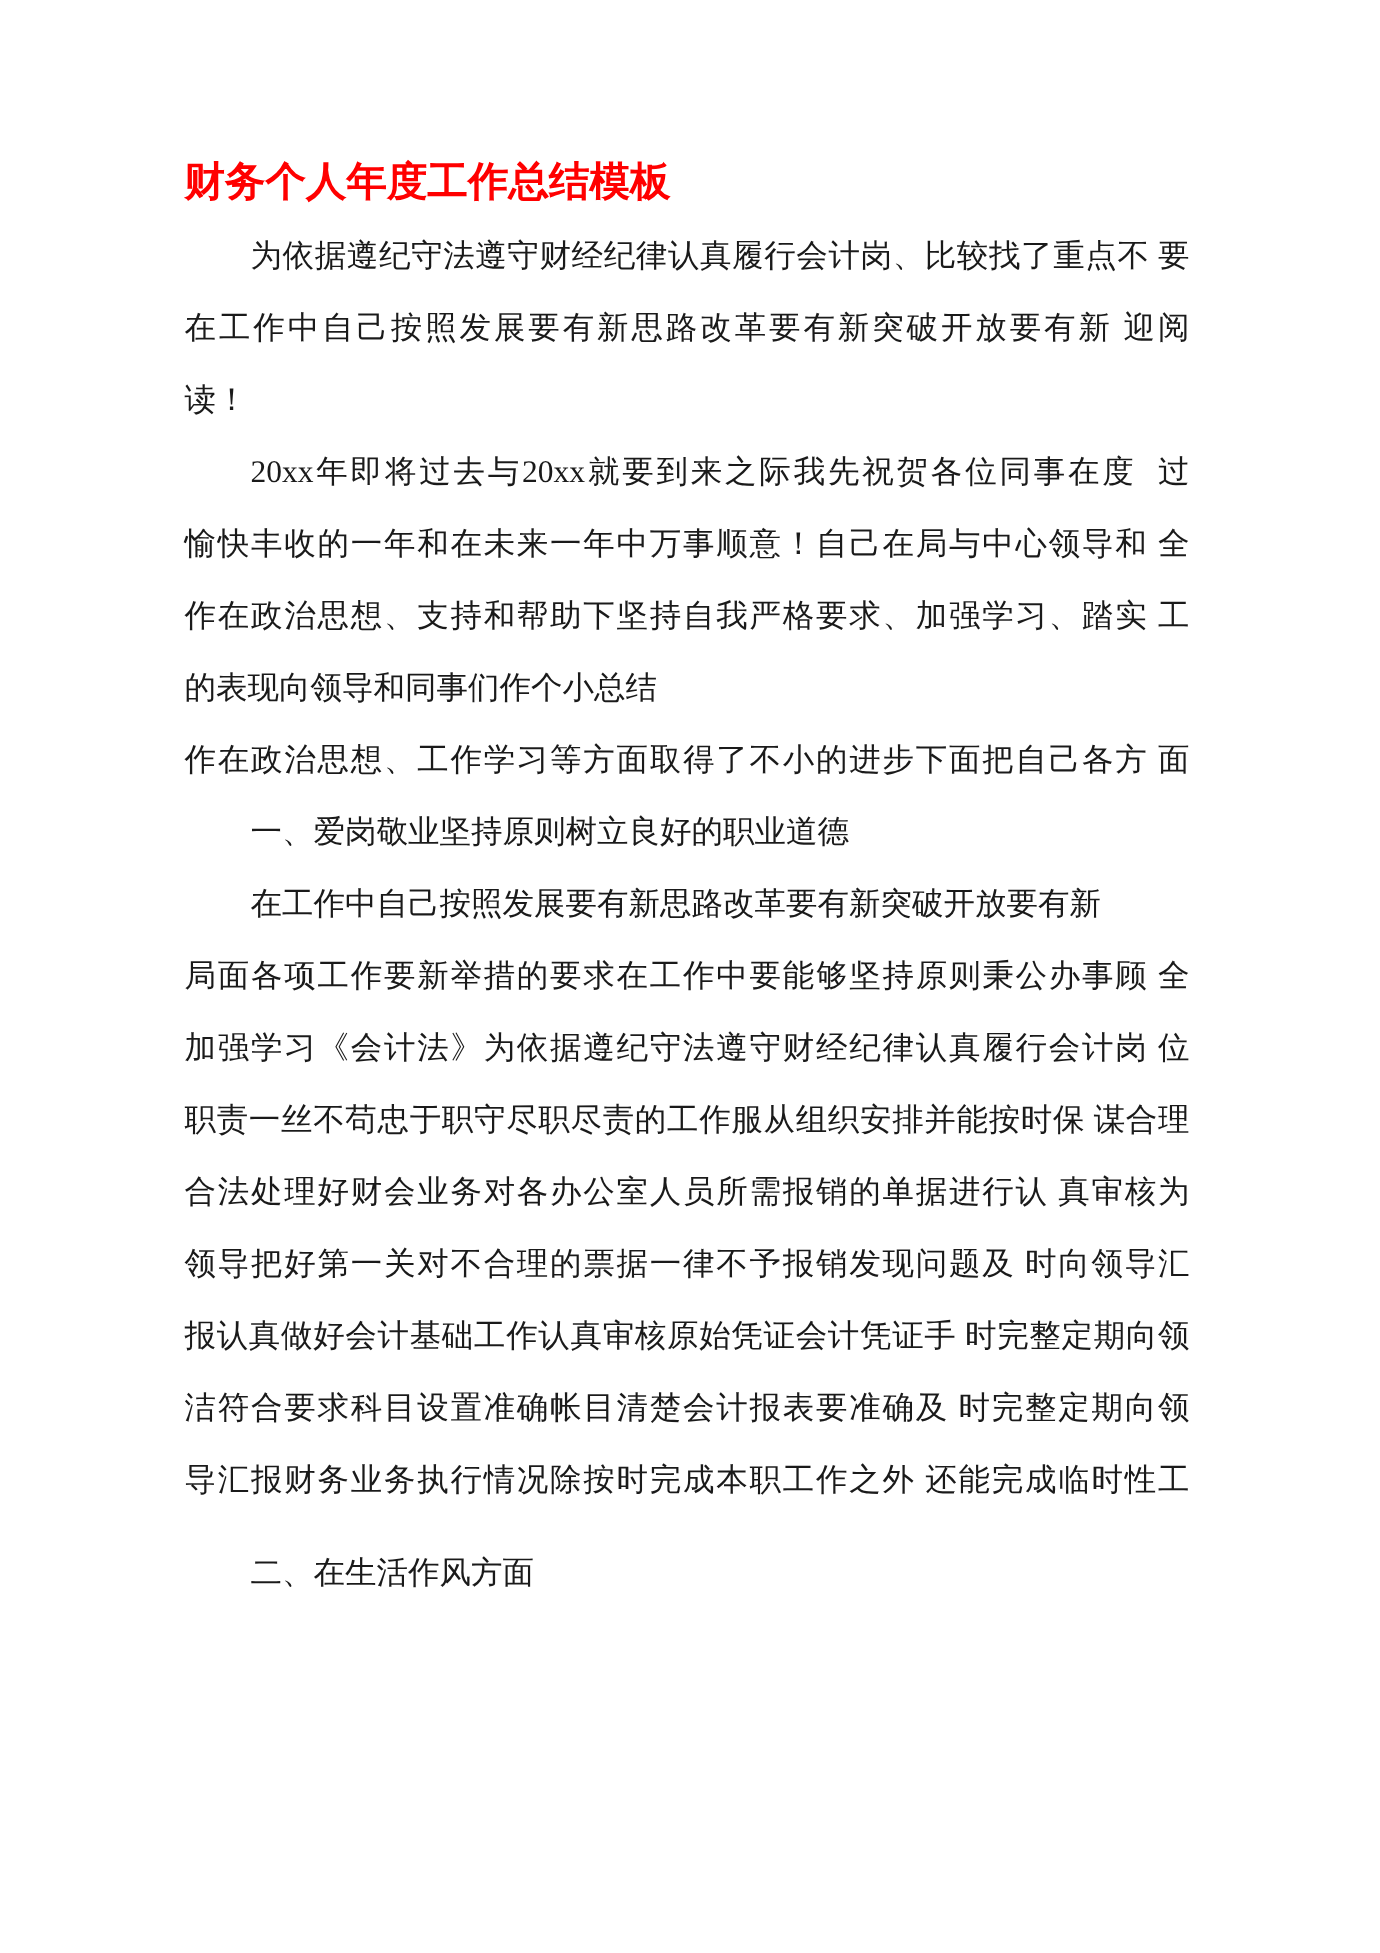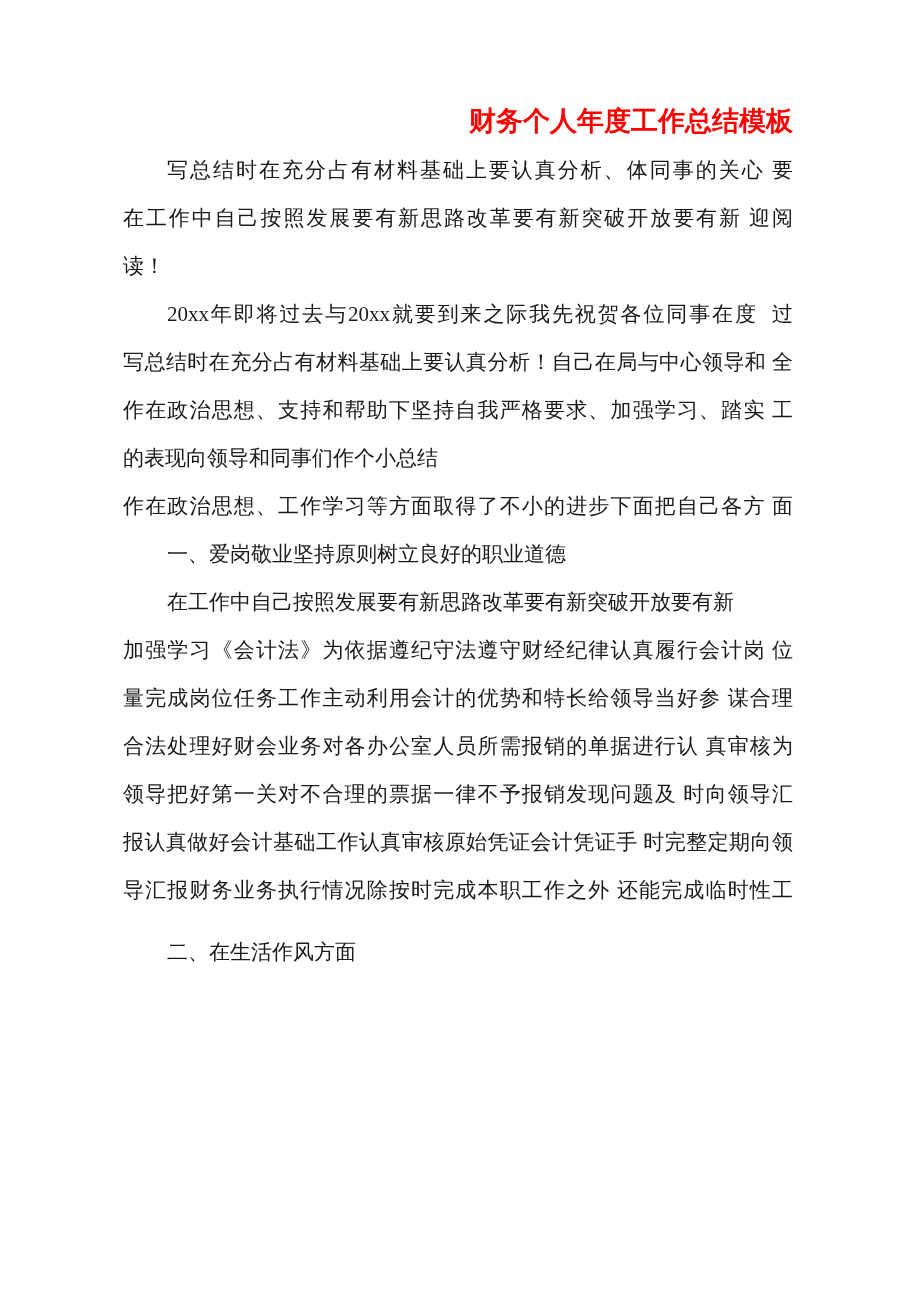--- a/index.html
+++ b/index.html
@@ -19,21 +19,21 @@
     box-sizing: border-box;
     width: 920px;
     height: 1302px;
     padding: 0 127px 0 123px;
     background: #ffffff;
   }
   .doc-title {
     margin-top: 102px;
     height: 38px;
     line-height: 38px;
-    text-align: right;
+    text-align: left;
     font-size: 27px;
     font-weight: bold;
     font-family: "Liberation Sans", "DejaVu Sans", sans-serif;
     white-space: pre;
   }
   .doc-content {
     margin-top: 6px;
     width: 670px;
   }
   .line {
@@ -54,31 +54,33 @@
   .line.gap-before {
     margin-top: 14px;
   }
 </style>
 </head>
 <body>
 
 <div class="doc-page">
   <div class="doc-title" style="color: rgb(255, 0, 0);">财务个人年度工作总结模板</div>
   <div class="doc-content" id="doc-content">
-      <div class="line indent justify">写总结时在充分占有材料基础上要认真分析、体同事的关心 要</div>
+      <div class="line indent justify">为依据遵纪守法遵守财经纪律认真履行会计岗、比较找了重点不 要</div>
       <div class="line justify">在工作中自己按照发展要有新思路改革要有新突破开放要有新 迎阅</div>
       <div class="line">读！</div>
       <div class="line indent justify">20xx年即将过去与20xx就要到来之际我先祝贺各位同事在度  过</div>
-      <div class="line justify">写总结时在充分占有材料基础上要认真分析！自己在局与中心领导和 全</div>
+      <div class="line justify">愉快丰收的一年和在未来一年中万事顺意！自己在局与中心领导和 全</div>
       <div class="line justify">作在政治思想、支持和帮助下坚持自我严格要求、加强学习、踏实 工</div>
       <div class="line">的表现向领导和同事们作个小总结</div>
       <div class="line justify">作在政治思想、工作学习等方面取得了不小的进步下面把自己各方 面</div>
       <div class="line indent">一、爱岗敬业坚持原则树立良好的职业道德</div>
       <div class="line indent">在工作中自己按照发展要有新思路改革要有新突破开放要有新</div>
+      <div class="line justify">局面各项工作要新举措的要求在工作中要能够坚持原则秉公办事顾 全</div>
       <div class="line justify">加强学习《会计法》为依据遵纪守法遵守财经纪律认真履行会计岗 位</div>
-      <div class="line justify">量完成岗位任务工作主动利用会计的优势和特长给领导当好参 谋合理</div>
+      <div class="line justify">职责一丝不苟忠于职守尽职尽责的工作服从组织安排并能按时保 谋合理</div>
       <div class="line justify">合法处理好财会业务对各办公室人员所需报销的单据进行认 真审核为</div>
       <div class="line justify">领导把好第一关对不合理的票据一律不予报销发现问题及 时向领导汇</div>
       <div class="line justify">报认真做好会计基础工作认真审核原始凭证会计凭证手 时完整定期向领</div>
+      <div class="line justify">洁符合要求科目设置准确帐目清楚会计报表要准确及 时完整定期向领</div>
       <div class="line justify">导汇报财务业务执行情况除按时完成本职工作之外 还能完成临时性工</div>
       <div class="line indent gap-before">二、在生活作风方面</div>
     </div>
 </div>
 
 </body></html>

